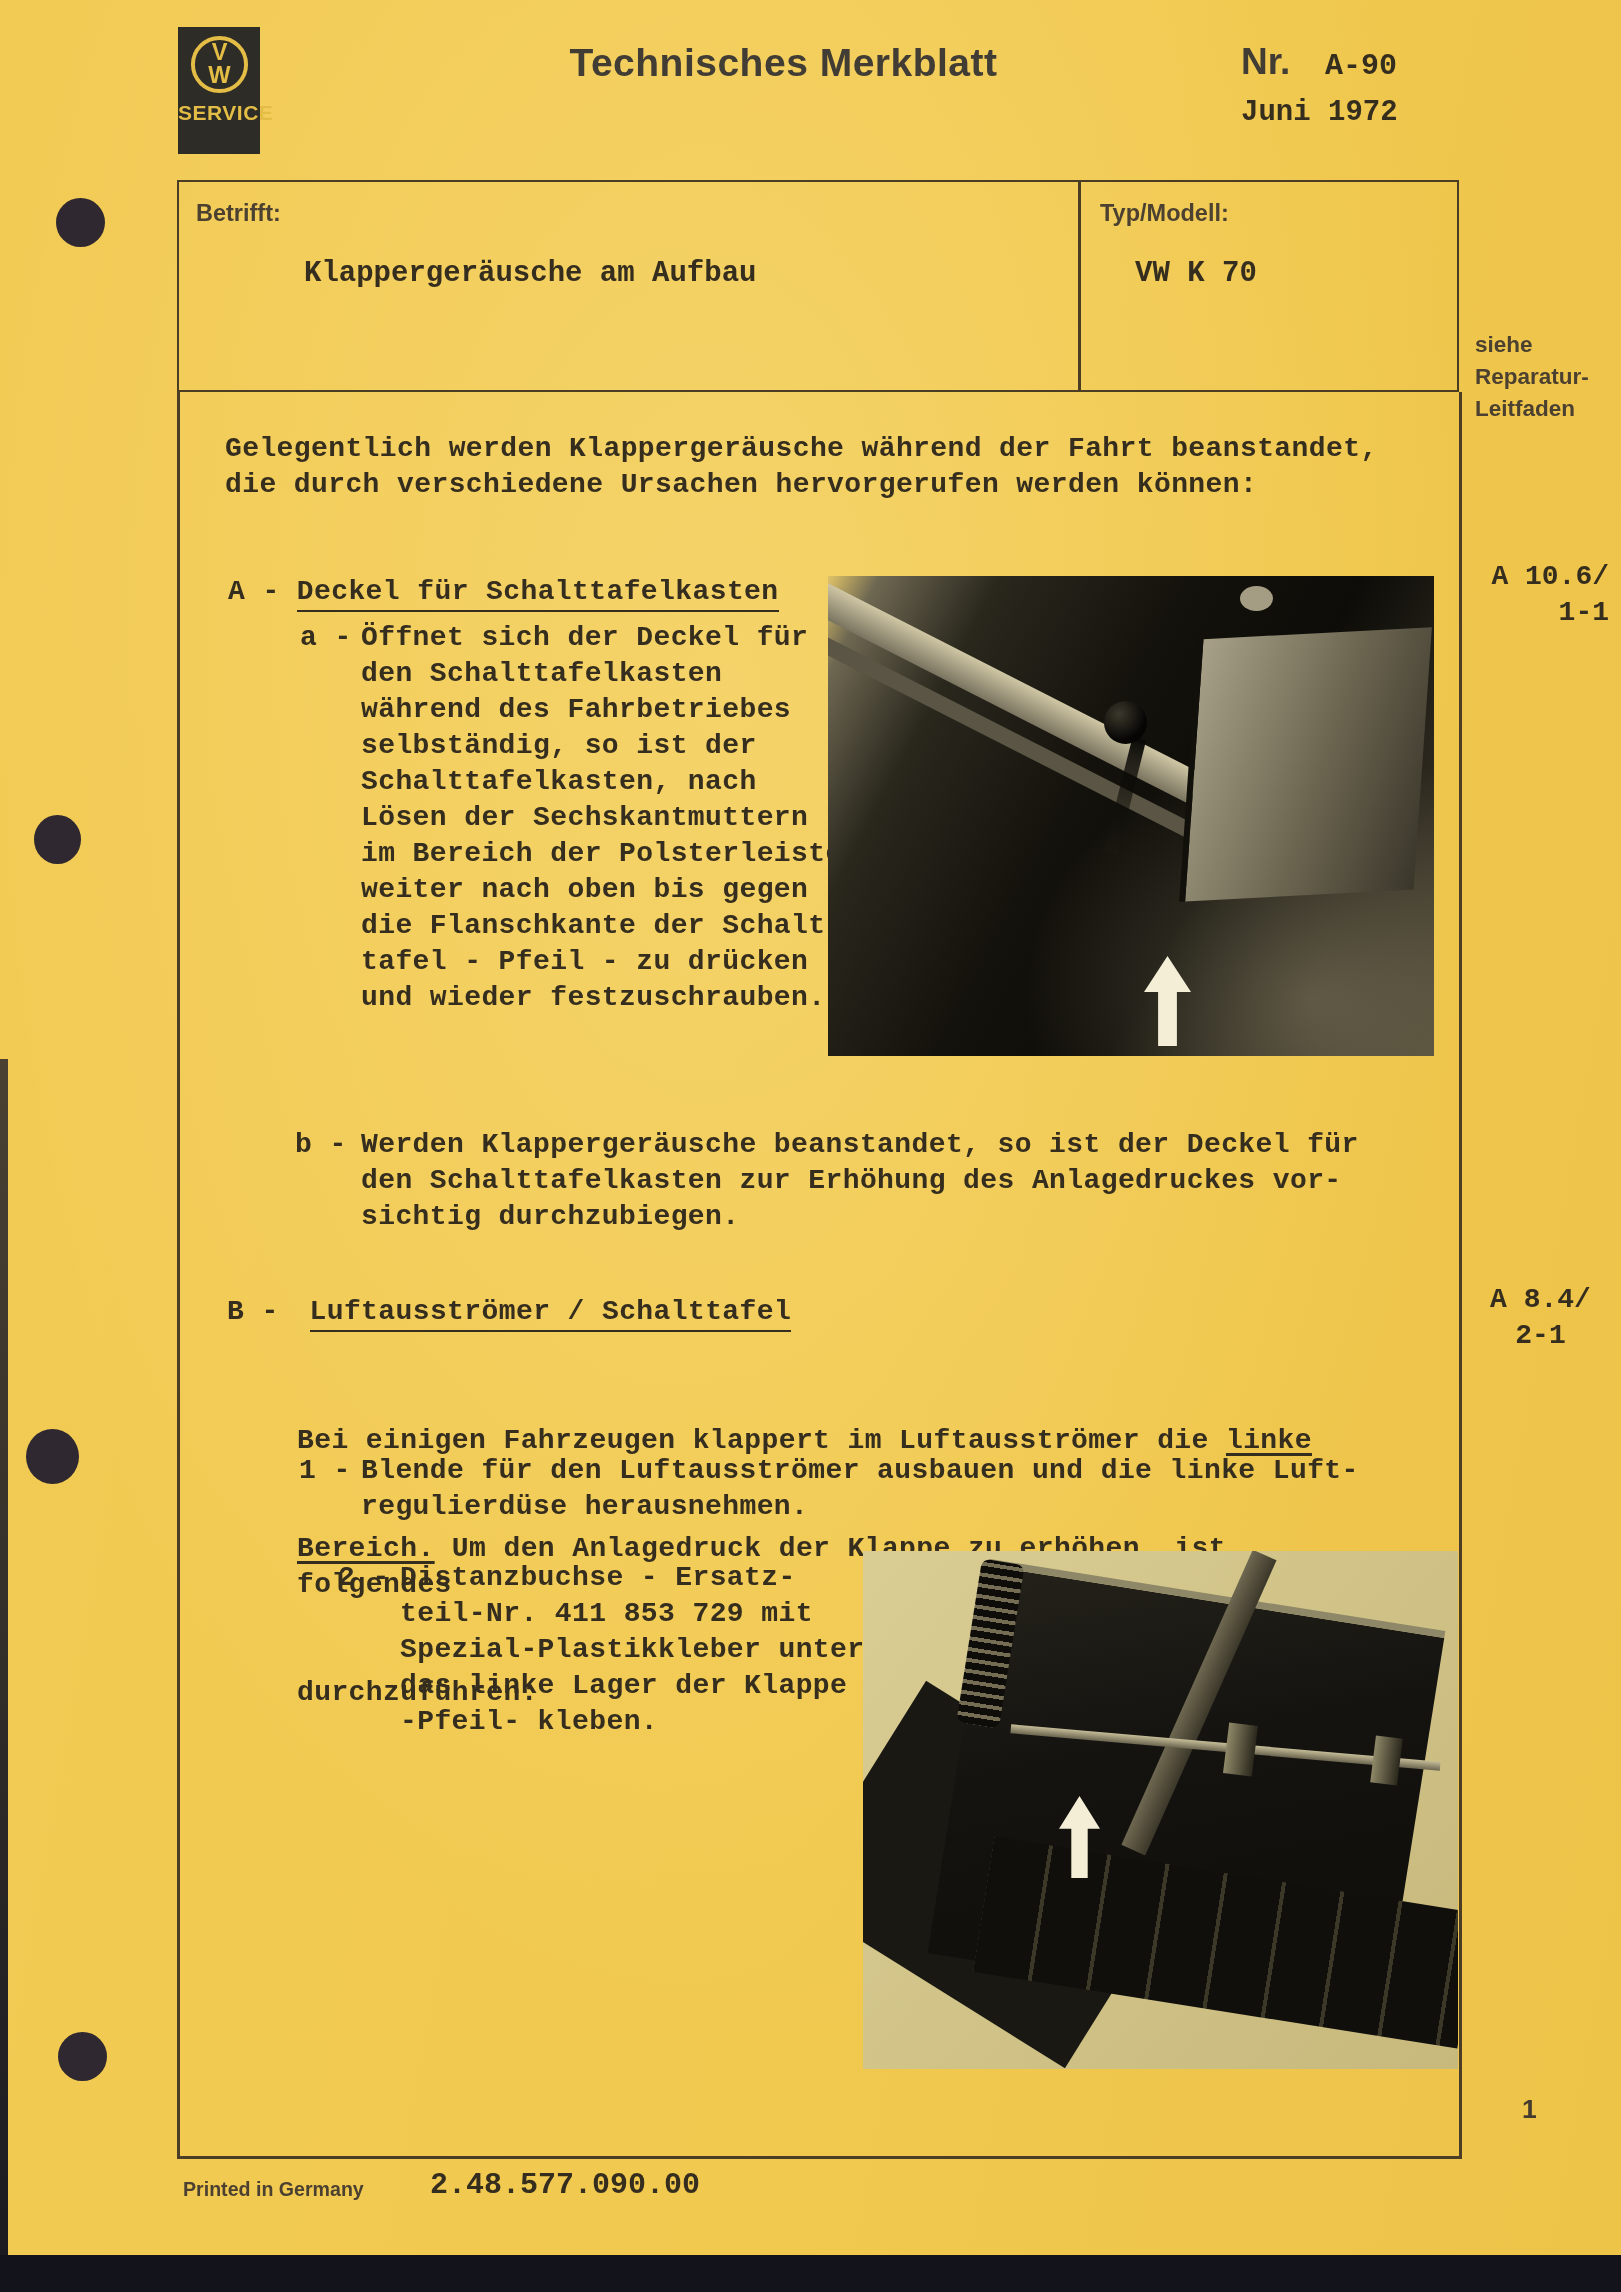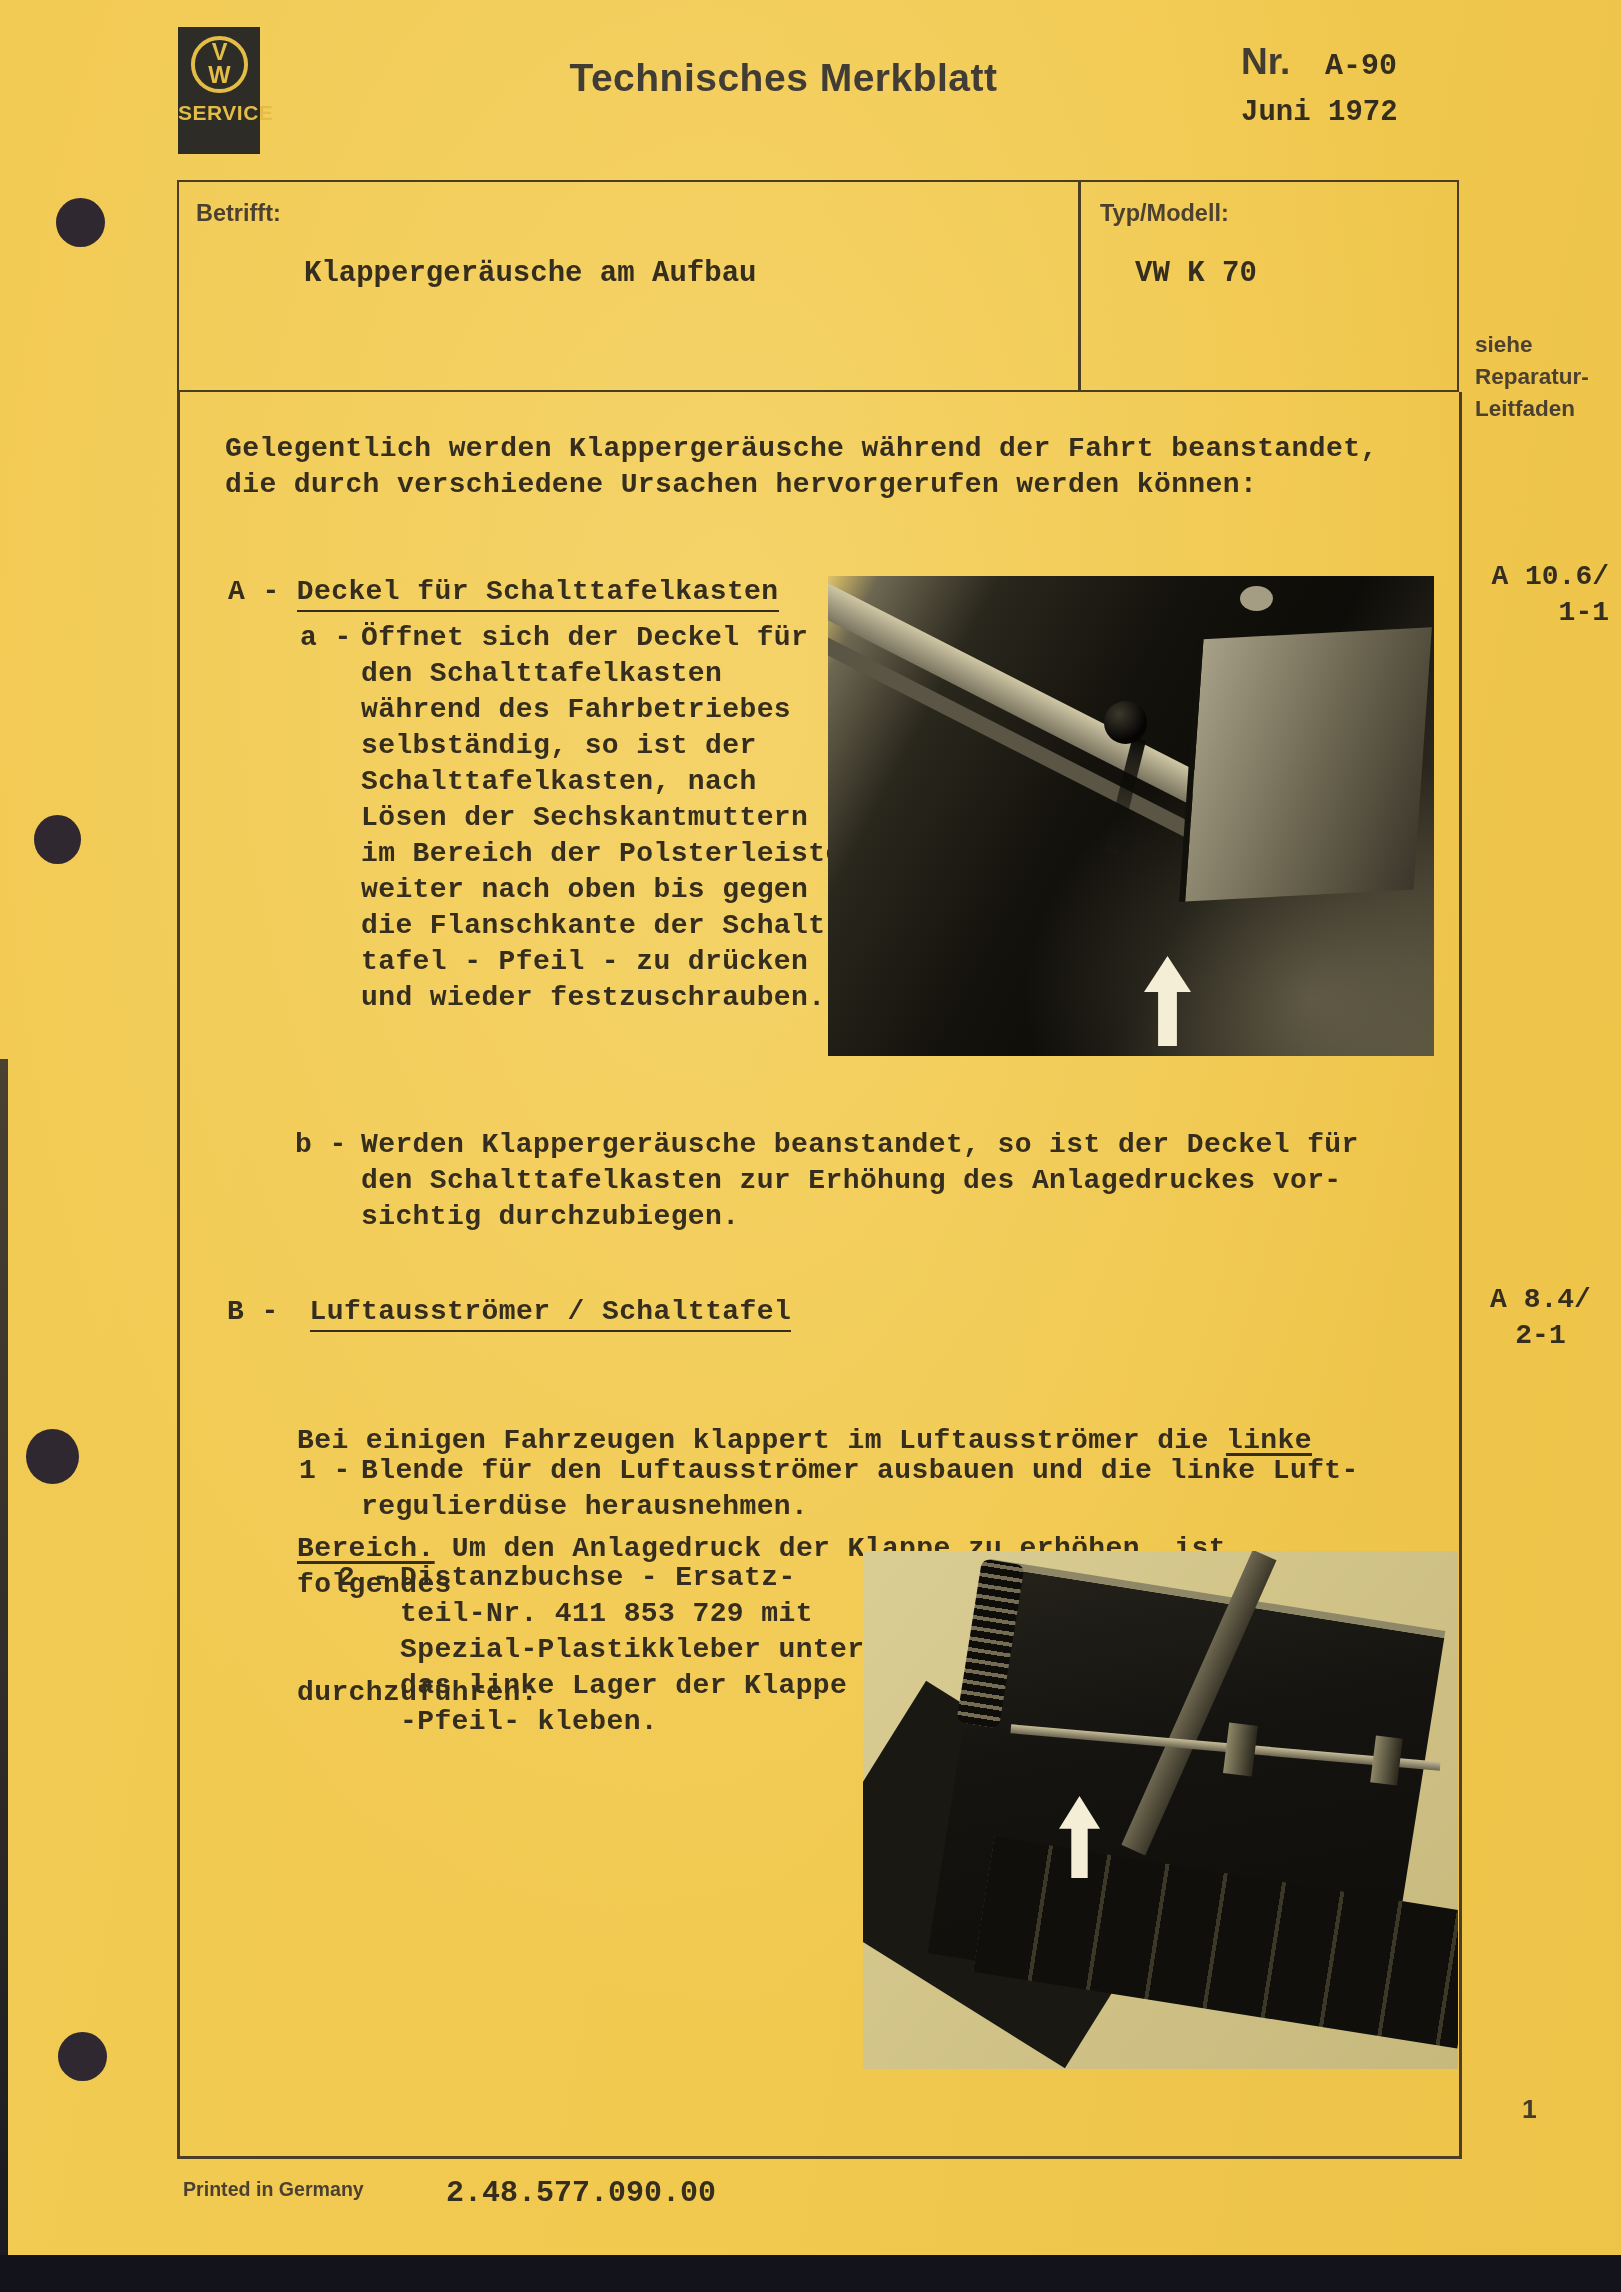--- a/index.html
+++ b/index.html
@@ -16,21 +16,21 @@
   .abs{position:absolute;}
   .pre{white-space:pre-line;}
   .prew{white-space:pre-wrap;}
   .t29{font-size:28px;line-height:36px;letter-spacing:0.4px;}
   .u{text-decoration:underline;text-decoration-thickness:2.5px;text-underline-offset:4.9px;}
   .hu{border-bottom:2.9px solid #352d1e;padding-bottom:2.9px;}
   
   .logo-box{left:178px;top:27.4px;width:82px;height:127px;background:#2d2c27;text-align:center;}
   .logo-box svg{margin-top:6.9px;}
   .logo-service{display:block;margin-top:2px;color:#e3bd45;font-size:21px;font-weight:700;letter-spacing:0.5px;font-family:"Liberation Sans",sans-serif;}
-  .title{left:470px;top:56px;width:627px;text-align:center;font-size:39px;font-weight:700;color:#413c34;letter-spacing:0.5px;}
+  .title{left:470px;top:41px;width:627px;text-align:center;font-size:39px;font-weight:700;color:#413c34;letter-spacing:0.5px;}
   .nr-label{left:1241px;top:41px;font-size:37px;font-weight:700;color:#413c34;}
   .nr-value{left:1325px;top:49px;font-size:30px;}
   .date{left:1241px;top:96px;font-size:29px;}
   
   .info-box{left:177px;top:180px;width:1282px;height:212px;border:2.9px solid #4b3d24;box-sizing:border-box;}
   .info-divider{left:1078px;top:180px;width:2.9px;height:212px;background:#4b3d24;}
   .lbl{font-size:23.5px;font-weight:600;color:#4c4130;}
   .betrifft-label{left:196px;top:200px;}
   .betrifft-value{left:304px;top:257px;font-size:29px;}
   .typ-label{left:1100px;top:200px;}
@@ -67,21 +67,21 @@
   .p2-wedge{left:-29px;top:196px;width:323px;height:255px;background:#191812;transform:rotate(32deg);}
   .p2-skirt{left:118px;top:323px;width:490px;height:137px;transform:rotate(9deg);background:repeating-linear-gradient(90deg,#100f0b 0 55px,#3c3828 55px 59px);}
   .p2-rack{left:106px;top:9.8px;width:43px;height:165px;transform:rotate(9deg);background:repeating-linear-gradient(0deg,#0e0d0a 0 6.9px,#746d54 6.9px 10.8px);border-radius:7.8px;}
   .p2-cross{left:323px;top:-9.8px;width:25.5px;height:323px;background:linear-gradient(90deg,#6e6750,#3c382a);transform:rotate(24deg);}
   .p2-shaft{left:147px;top:192px;width:431px;height:8.8px;background:linear-gradient(#c6bd98,#6b6550);transform:rotate(5deg);}
   .p2-clamp1{left:363px;top:173px;width:29px;height:51px;background:linear-gradient(90deg,#8f8868,#2a271c);transform:rotate(7deg);}
   .p2-clamp2{left:510px;top:186px;width:27.4px;height:47px;background:linear-gradient(90deg,#8f8868,#2a271c);transform:rotate(7deg);}
   .p2-arrow{left:196px;top:245px;width:41px;height:82px;}
   
   .printed{left:183px;top:2178px;font-size:19.6px;font-weight:600;}
-  .docnum{left:446px;top:2168px;font-size:30px;margin-top:8px;}
+  .docnum{left:430px;top:2168px;font-size:30px;}
   .pagenum{left:1522px;top:2094px;font-size:26.5px;font-weight:600;color:#45false3b2e;color:#453b2e;}
 </style>
 </head>
 <body>
 
 <div id="page">
 
   <div class="abs logo-box">
     <svg width="61" height="61" viewBox="0 0 62 62">
       <circle cx="31" cy="31" r="27" fill="none" stroke="#e3bd45" stroke-width="4"></circle>

